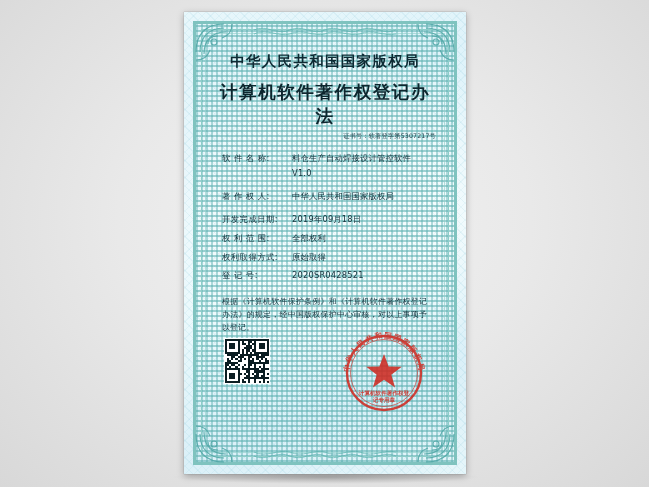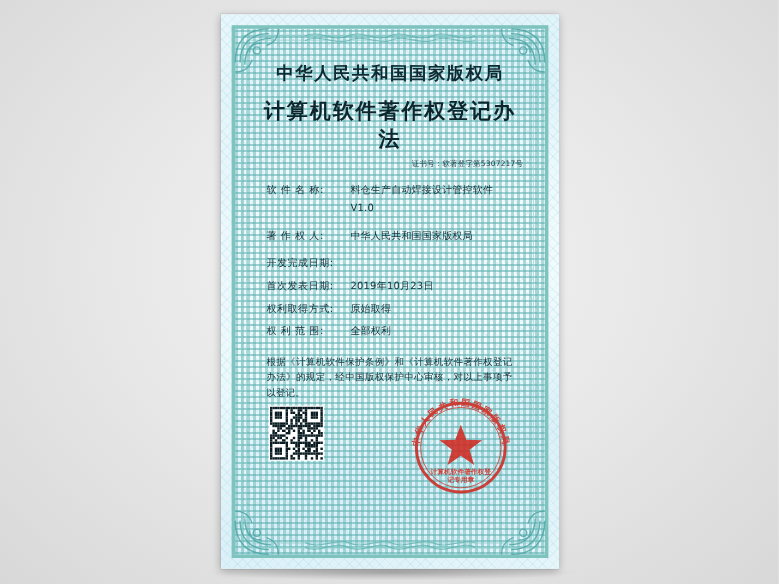--- a/index.html
+++ b/index.html
@@ -334,37 +334,38 @@
 
         <div class="field-row">
           <div class="field-label">著 作 权 人:</div>
           <div class="field-value">中华人民共和国国家版权局</div>
         </div>
 
         <div class="gap-row"></div>
 
         <div class="field-row">
           <div class="field-label">开发完成日期:</div>
+          <div class="field-value">2019年09月18日</div>
         </div>
 
+
         <div class="field-row">
-          <div class="field-label">首次发表日期:</div>
-          <div class="field-value">2019年10月23日</div>
+          <div class="field-label">权 利 范 围:</div>
+          <div class="field-value">全部权利</div>
         </div>
 
         <div class="field-row">
           <div class="field-label">权利取得方式:</div>
           <div class="field-value">原始取得</div>
         </div>
 
         <div class="field-row">
-          <div class="field-label">权 利 范 围:</div>
-          <div class="field-value">全部权利</div>
+          <div class="field-label">登 记 号:</div>
+          <div class="field-value">2020SR0428521</div>
         </div>
-
 
       </div>
 
       <div class="statement">根据《计算机软件保护条例》和《计算机软件著作权登记办法》的规定，经中国版权保护中心审核，对以上事项予以登记。</div>
 
       <div class="qr">
         <div class="qr-grid" id="qr-grid">
             <i></i>
             <i></i>
             <i></i>

